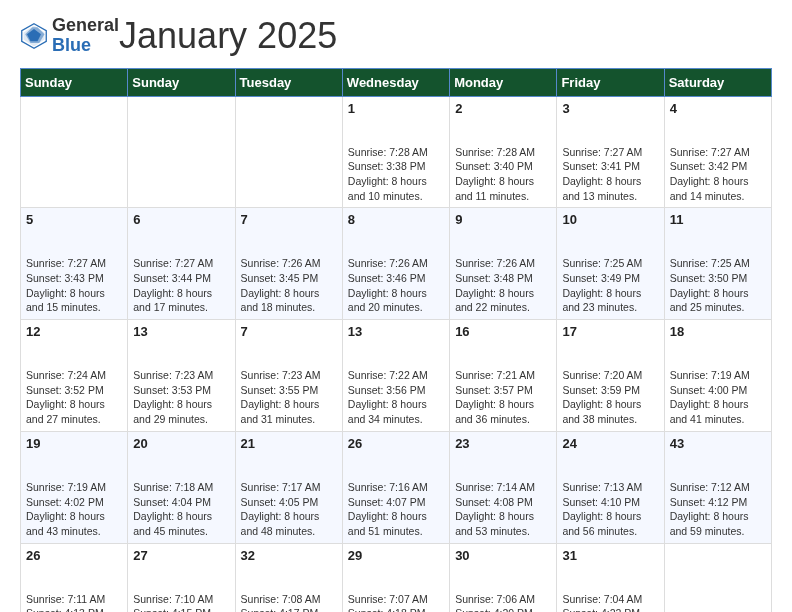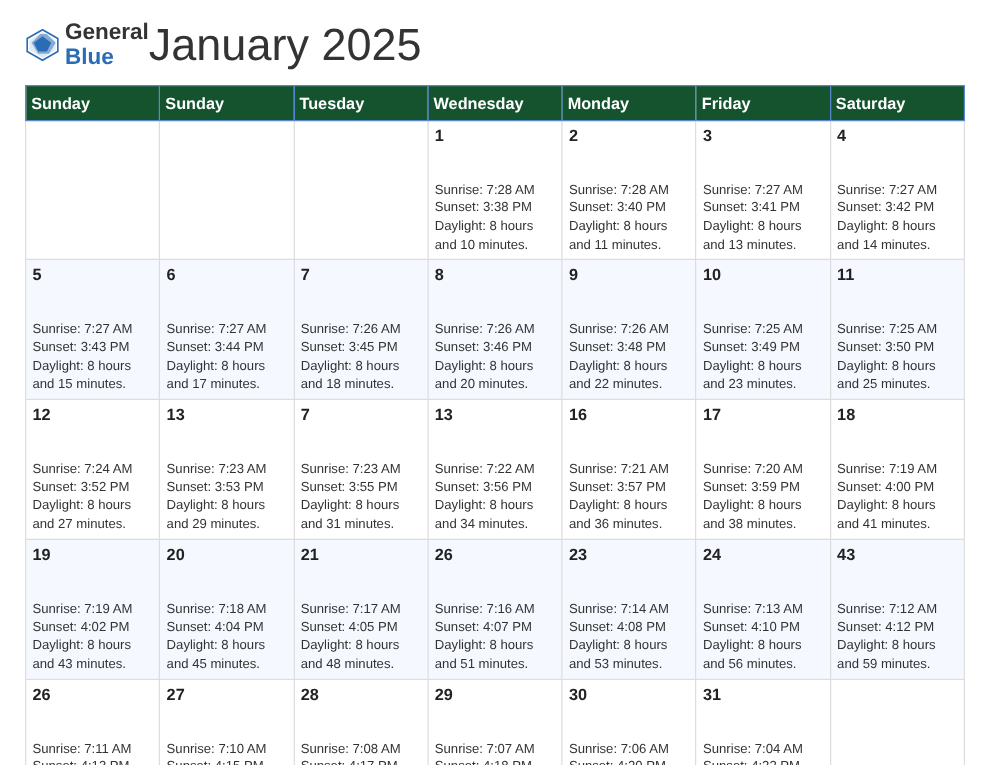--- a/index.html
+++ b/index.html
@@ -323,21 +323,21 @@
 and 2 minutes.</div>
         </td>
         <td>
           <span class="day-num">27</span>
           <div class="day-info" style="white-space: pre-line;">Sunrise: 7:10 AM
 Sunset: 4:15 PM
 Daylight: 9 hours
 and 5 minutes.</div>
         </td>
         <td>
-          <span class="day-num">28</span>
+          <span class="day-num">32</span>
           <div class="day-info" style="white-space: pre-line;">Sunrise: 7:08 AM
 Sunset: 4:17 PM
 Daylight: 9 hours
 and 8 minutes.</div>
         </td>
         <td>
           <span class="day-num">29</span>
           <div class="day-info" style="white-space: pre-line;">Sunrise: 7:07 AM
 Sunset: 4:18 PM
 Daylight: 9 hours

